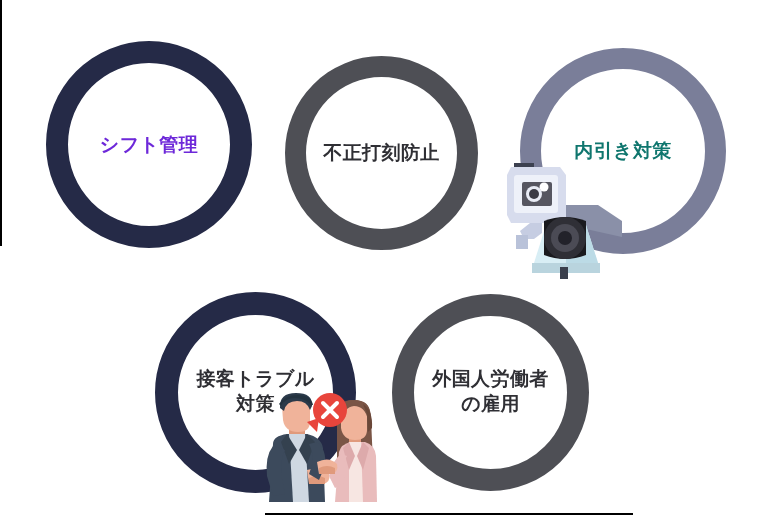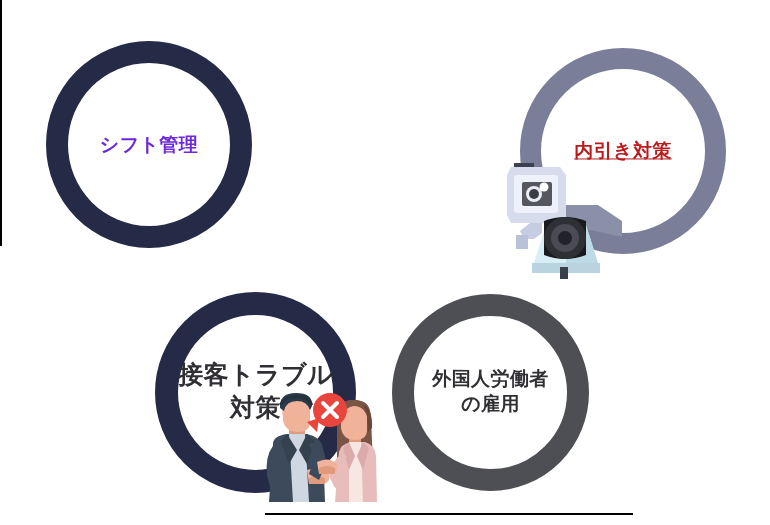--- a/index.html
+++ b/index.html
@@ -66,21 +66,21 @@
   
   #ring-shift        { left: 46px;  top: 41px;  width: 206px; height: 207px; border: 22px solid #252a47; }
   #ring-fraud        { left: 285px; top: 56px;  width: 193px; height: 194px; border: 21px solid #4e4f55; }
   #ring-theft        { left: 520px; top: 48px;  width: 206px; height: 206px; border: 21px solid #7a7e99; }
   #ring-customer     { left: 155px; top: 292px; width: 201px; height: 201px; border: 23px solid #252a47; }
   #ring-foreign      { left: 392px; top: 294px; width: 197px; height: 197px; border: 22px solid #4e4f55; }
 
   #label-shift    { font-size: 19px; }
   #label-fraud    { font-size: 19px; }
   #label-theft    { font-size: 19px; }
-  #label-customer { font-size: 25px; margin-top: -2px; }
+  #label-customer { font-size: 19px; margin-top: -2px; }
   #label-foreign  { font-size: 19px; margin-top: -2px; }
 
   
   .illustration {
     position: absolute;
     z-index: 6;
   }
   #illu-camera { left: 494px; top: 163px; width: 132px; height: 116px; }
   #illu-people { left: 255px; top: 392px; width: 122px; height: 112px; }
 </style>
@@ -89,23 +89,26 @@
 
 <div id="canvas">
 
   <div class="rule-vertical" style="background: rgb(0, 0, 0);"></div>
   <div class="rule-horizontal" style="background: rgb(0, 0, 0);"></div>
 
   <div class="ring" id="ring-shift" style="border-color: rgb(37, 42, 71);">
     <div class="ring-label" id="label-shift" style="color: #6d28d9;">シフト管理</div>
   </div>
 
+  <div class="ring" id="ring-fraud" style="border-color: rgb(78, 79, 85);">
+    <div class="ring-label" id="label-fraud" style="color: rgb(47, 47, 52);">不正打刻防止</div>
+  </div>
 
   <div class="ring" id="ring-theft" style="border-color: rgb(122, 126, 153);">
-    <div class="ring-label" id="label-theft" style="color: #b91c1c; text-decoration: underline;">内引き対策</div>
+    <div class="ring-label" id="label-theft" style="color: #0f766e;">内引き対策</div>
   </div>
 
   <div class="illustration" id="illu-camera">
     <svg width="132" height="116" viewBox="0 0 132 116" xmlns="http://www.w3.org/2000/svg">
 
       <path d="M62 42 L104 42 L128 58 L128 74 L74 62 Z" fill="#8a90a8"></path>
 
       <rect x="20" y="0" width="20" height="6" fill="#3c4150"></rect>
 
       <path d="M17 4 L66 4 L72 12 L72 56 L66 60 L17 60 L13 52 L13 12 Z" fill="#d7dced"></path>

